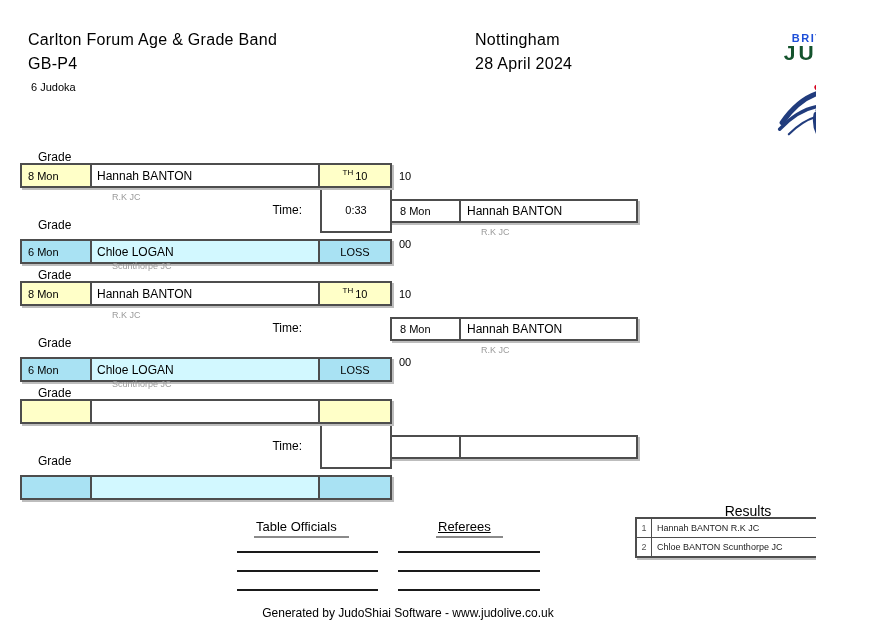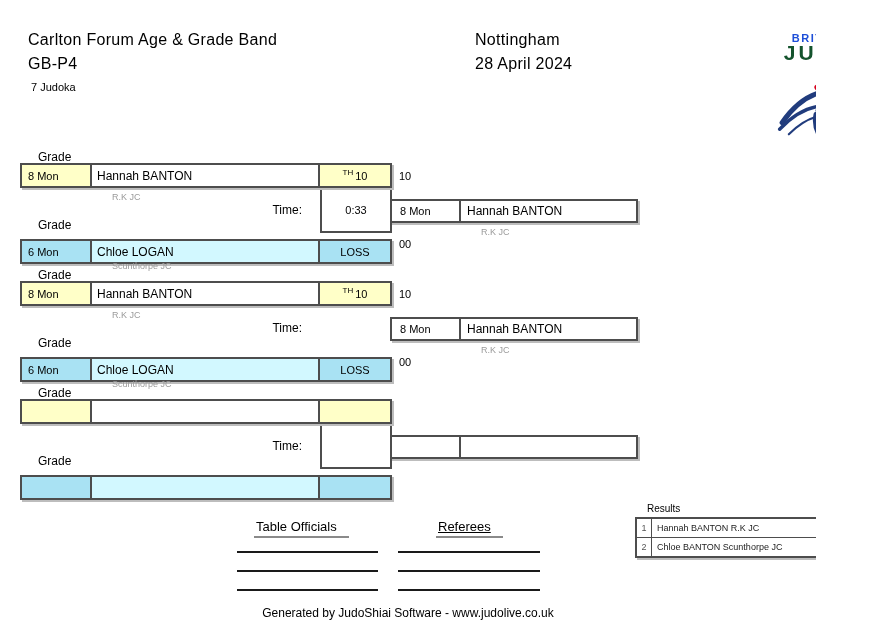--- a/index.html
+++ b/index.html
@@ -43,21 +43,21 @@
        box-sizing:border-box;background:#fff;display:flex;align-items:center;justify-content:center;font-size:11px;}
   .pts{position:absolute;left:399px;font-size:11px;}
   .pts1{top:20px;} .pts2{top:88px;}
   .winner{position:absolute;left:390px;top:49px;width:248px;height:24px;border:2px solid #4d4d4d;
        box-sizing:border-box;background:#fff;display:flex;box-shadow:2px 2px 0 #bdbdbd;}
   .wgrade{width:69px;border-right:2px solid #4d4d4d;display:flex;align-items:center;padding-left:8px;font-size:11px;box-sizing:border-box;}
   .wname{flex:1;display:flex;align-items:center;padding-left:6px;font-size:12px;}
   .wclub{left:466px;top:77px;}
 
   
-  .results-title{position:absolute;left:647px;top:503px;width:202px;font-size:10px;}
+  .results-title{position:absolute;left:647px;top:503px;width:202px;text-align:center;font-size:14px;}
   .results-table{position:absolute;left:635px;top:517px;width:202px;border:2px solid #4d4d4d;
        box-sizing:border-box;background:#fff;box-shadow:2px 2px 0 #bdbdbd;}
   .r-row{display:flex;height:18px;}
   .r-row.first{border-bottom:1px solid #4d4d4d;}
   .r-rank{width:15px;border-right:1px solid #4d4d4d;display:flex;align-items:center;justify-content:center;
        font-size:9px;color:#555;box-sizing:border-box;}
   .r-name{flex:1;display:flex;align-items:center;padding-left:5px;font-size:9px;color:#222;}
 
   
   .sec-head{position:absolute;top:519px;font-size:13px;padding:0 12px 2px 2px;border-bottom:2px solid #8a8a8a;}
@@ -68,21 +68,21 @@
 
   .footer{position:absolute;left:0;right:0;top:606px;text-align:center;font-size:12px;}
 </style>
 </head>
 <body>
 
 <div class="page">
 
   <div class="h-title">Carlton Forum Age &amp; Grade Band</div>
   <div class="h-title2">GB-P4</div>
-  <div class="h-sub">7 Judoka</div>
+  <div class="h-sub">6 Judoka</div>
   <div class="h-venue">Nottingham</div>
   <div class="h-date">28 April 2024</div>
 
   <div class="logo">
     <div class="logo-b">BRITISH</div>
     <div class="logo-j">JUDO</div>
     <svg width="84" height="62" viewBox="0 0 100 74">
       <g fill="none" stroke-linecap="round">
         <path d="M6 52 C 24 26, 46 14, 68 14" stroke="#213c7d" stroke-width="6"></path>
         <path d="M3 60 C 22 40, 40 32, 58 32" stroke="#213c7d" stroke-width="4"></path>

